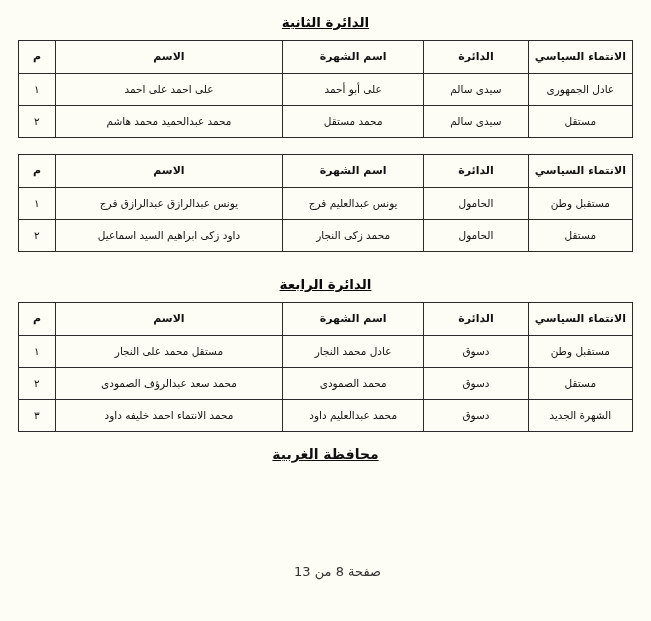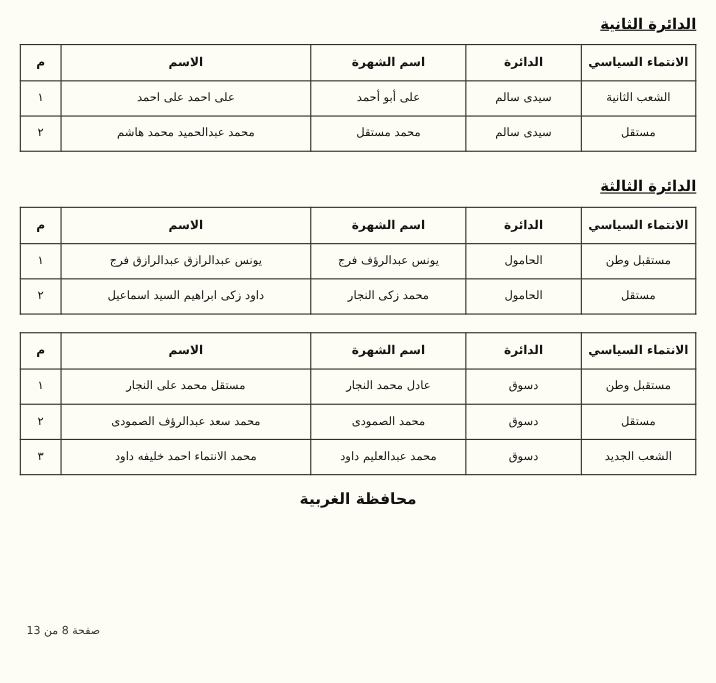--- a/index.html
+++ b/index.html
@@ -18,20 +18,21 @@
     position: relative;
     width: 651px;
     height: 621px;
     box-sizing: border-box;
     padding: 12px 18px 0 18px;
   }
   .section {
     margin-bottom: 6px;
   }
   .section-title {
+    text-align: center;
     font-size: 13.5px;
     font-weight: bold;
     color: #0b0b0b;
     text-decoration: underline;
     margin: 8px 0 10px 0;
     letter-spacing: 0px;
   }
   .section-title.first {
     margin-top: 2px;
   }
@@ -62,30 +63,31 @@
   }
   col.c-idx { width: 6%; }
   col.c-name { width: 37%; }
   col.c-fame { width: 23%; }
   col.c-dist { width: 17%; }
   col.c-party { width: 17%; }
   .gov-title {
     text-align: center;
     font-size: 14px;
     font-weight: bold;
+    text-decoration: underline;
     margin-top: 14px;
     margin-bottom: 0;
   }
   .footer {
     position: absolute;
     left: 0;
     right: 0;
     bottom: 42px;
-    text-align: left;
-    font-size: 10px;
+    text-align: center;
+    font-size: 13px;
     color: #333;
     padding-left: 24px;
   }
   .spacer-lg { height: 10px; }
 </style>
 </head>
 <body>
 
 <div class="page">
 
@@ -103,71 +105,31 @@
         <tr>
           <th>الانتماء السياسي</th>
           <th>الدائرة</th>
           <th>اسم الشهرة</th>
           <th>الاسم</th>
           <th>م</th>
         </tr>
       </thead>
       <tbody>
         <tr>
-          <td>الشعب الثانية</td>
+          <td>عادل الجمهورى</td>
           <td>سيدى سالم</td>
           <td>على أبو أحمد</td>
           <td>على احمد على احمد</td>
           <td>١</td>
         </tr>
         <tr>
           <td>مستقل</td>
           <td>سيدى سالم</td>
           <td>محمد مستقل</td>
           <td>محمد عبدالحميد محمد هاشم</td>
-          <td>٢</td>
-        </tr>
-      </tbody>
-    </table>
-  </div>
-
-  <div class="spacer-lg"></div>
-
-  <div class="section">
-    <div class="section-title">الدائرة الثالثة</div>
-    <table class="doc-table">
-      <colgroup>
-        <col class="c-party">
-          <col class="c-dist">
-          <col class="c-fame">
-          <col class="c-name">
-          <col class="c-idx">
-      </colgroup>
-      <thead>
-        <tr>
-          <th>الانتماء السياسي</th>
-          <th>الدائرة</th>
-          <th>اسم الشهرة</th>
-          <th>الاسم</th>
-          <th>م</th>
-        </tr>
-      </thead>
-      <tbody>
-        <tr>
-          <td>مستقبل وطن</td>
-          <td>الحامول</td>
-          <td>يونس عبدالرؤف فرج</td>
-          <td>يونس عبدالرازق عبدالرازق فرج</td>
-          <td>١</td>
-        </tr>
-        <tr>
-          <td>مستقل</td>
-          <td>الحامول</td>
-          <td>محمد زكى النجار</td>
-          <td>داود زكى ابراهيم السيد اسماعيل</td>
           <td>٢</td>
         </tr>
       </tbody>
     </table>
   </div>
 
   <div class="spacer-lg"></div>
 
   <div class="section">
     <table class="doc-table">
@@ -183,34 +145,74 @@
           <th>الانتماء السياسي</th>
           <th>الدائرة</th>
           <th>اسم الشهرة</th>
           <th>الاسم</th>
           <th>م</th>
         </tr>
       </thead>
       <tbody>
         <tr>
           <td>مستقبل وطن</td>
+          <td>الحامول</td>
+          <td>يونس عبدالعليم فرج</td>
+          <td>يونس عبدالرازق عبدالرازق فرج</td>
+          <td>١</td>
+        </tr>
+        <tr>
+          <td>مستقل</td>
+          <td>الحامول</td>
+          <td>محمد زكى النجار</td>
+          <td>داود زكى ابراهيم السيد اسماعيل</td>
+          <td>٢</td>
+        </tr>
+      </tbody>
+    </table>
+  </div>
+
+  <div class="spacer-lg"></div>
+
+  <div class="section">
+    <div class="section-title">الدائرة الرابعة</div>
+    <table class="doc-table">
+      <colgroup>
+        <col class="c-party">
+          <col class="c-dist">
+          <col class="c-fame">
+          <col class="c-name">
+          <col class="c-idx">
+      </colgroup>
+      <thead>
+        <tr>
+          <th>الانتماء السياسي</th>
+          <th>الدائرة</th>
+          <th>اسم الشهرة</th>
+          <th>الاسم</th>
+          <th>م</th>
+        </tr>
+      </thead>
+      <tbody>
+        <tr>
+          <td>مستقبل وطن</td>
           <td>دسوق</td>
           <td>عادل محمد النجار</td>
           <td>مستقل محمد على النجار</td>
           <td>١</td>
         </tr>
         <tr>
           <td>مستقل</td>
           <td>دسوق</td>
           <td>محمد الصمودى</td>
           <td>محمد سعد عبدالرؤف الصمودى</td>
           <td>٢</td>
         </tr>
         <tr>
-          <td>الشعب الجديد</td>
+          <td>الشهرة الجديد</td>
           <td>دسوق</td>
           <td>محمد عبدالعليم داود</td>
           <td>محمد الانتماء احمد خليفه داود</td>
           <td>٣</td>
         </tr>
       </tbody>
     </table>
   </div>
 
   <div class="gov-title">محافظة الغربية</div>

